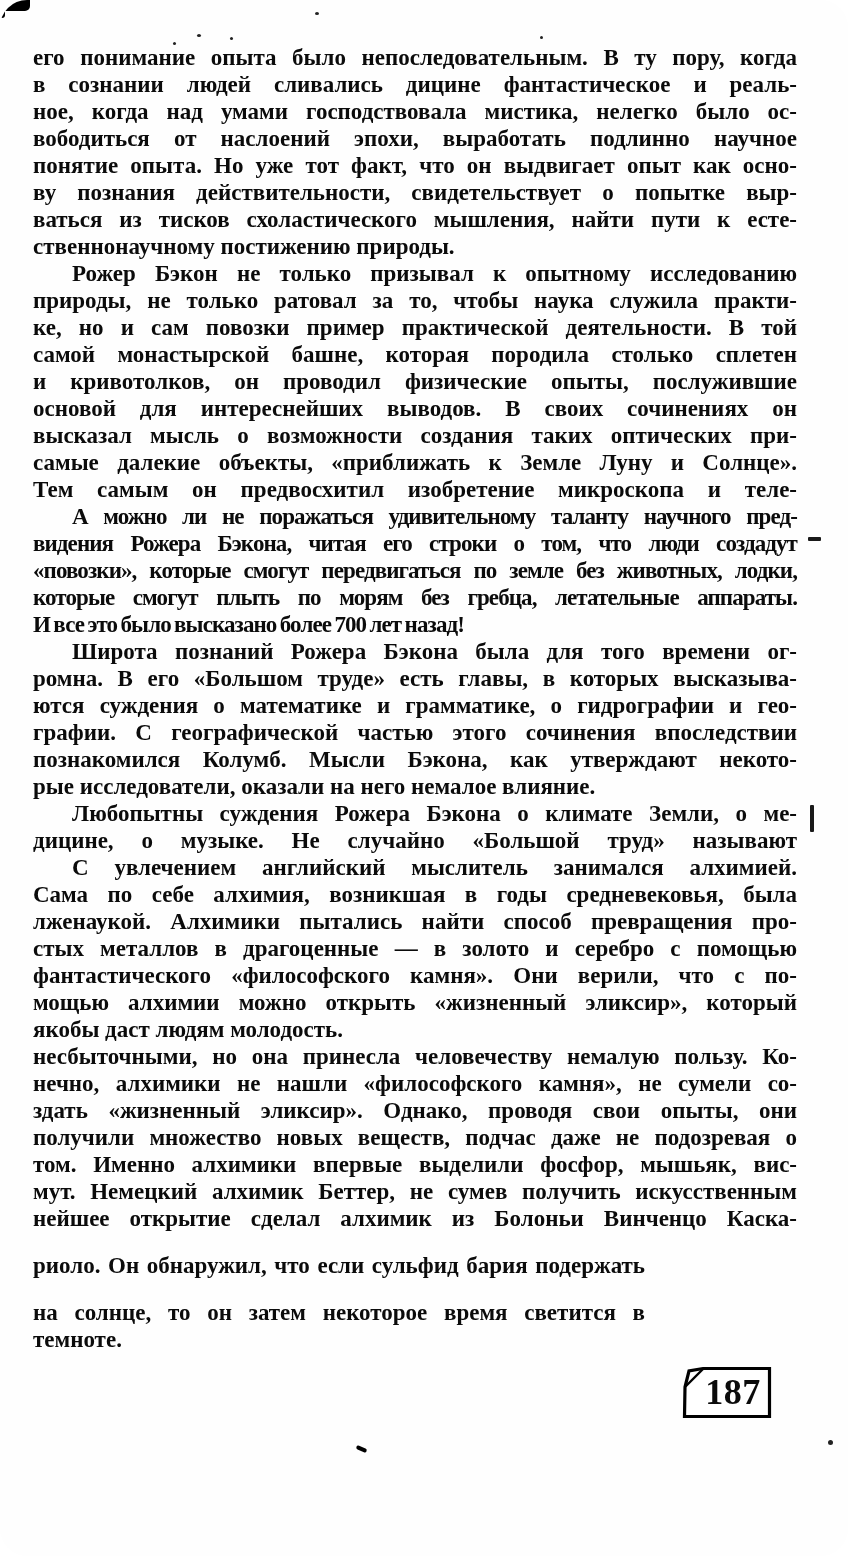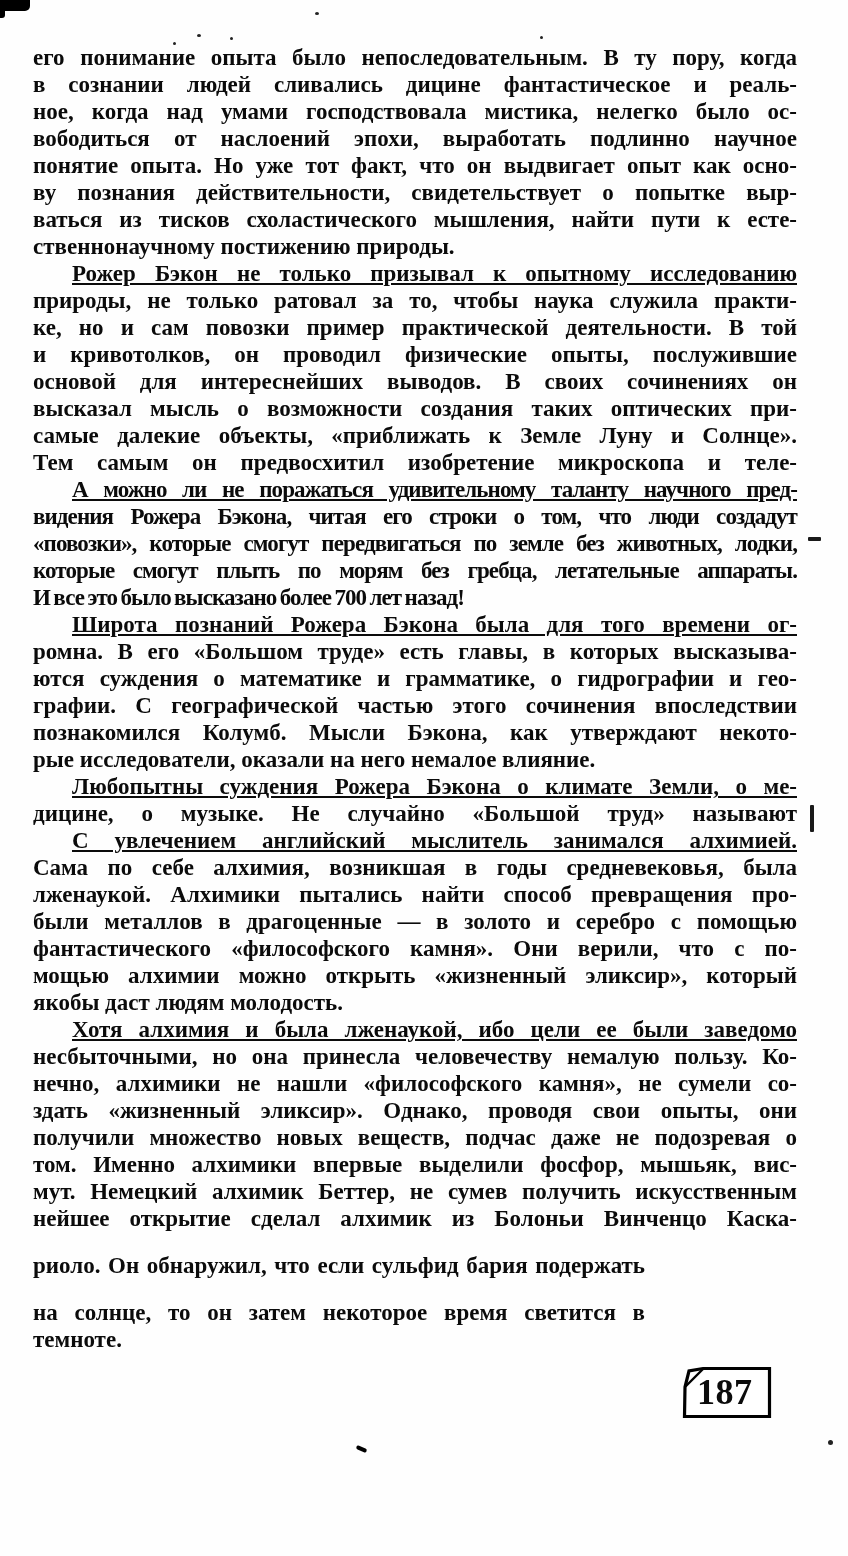--- a/index.html
+++ b/index.html
@@ -7,60 +7,62 @@
     padding: 0;
     background: #ffffff;
   }
   .page {
     position: relative;
     width: 848px;
     height: 1556px;
     background: #fefefe;
     overflow: hidden;
     font-family: "Liberation Serif", "DejaVu Serif", serif;
+    border-radius: 27px;
   }
   .text-block {
     position: absolute;
     left: 33px;
     top: 44px;
     width: 764px;
     color: #0b0b0b;
     font-size: 23px;
     font-weight: 700;
     -webkit-font-smoothing: antialiased;
   }
   .para { margin: 0; padding: 0; }
   .line {
     height: 27px;
     line-height: 27px;
     text-align: justify;
     text-align-last: justify;
     white-space: normal;
     overflow: visible;
   }
-  .line.indent { text-indent: 39px; text-decoration: underline; }
+  .line.indent { text-indent: 39px; }
   .line.final { text-align-last: left; }
   .para.tight .line { letter-spacing: -0.9px; word-spacing: -1.5px; }
   .line.short { width: 612px; margin-top: 20px; }
 
   
   .page-number-box {
     position: absolute;
     left: 681px;
     top: 1366px;
     width: 92px;
     height: 54px;
   }
   .page-number-box svg { position: absolute; left: 0; top: 0; }
   .page-number {
     position: absolute;
     left: 16px;
     top: 1px;
     width: 72px;
     height: 50px;
+    text-align: center;
     line-height: 50px;
     font-size: 36px;
     font-weight: 700;
     color: #0b0b0b;
     letter-spacing: 0.5px;
   }
 
   
   .mark { position: absolute; background: #000; }
   .mark.soft { background: #1a1a1a; border-radius: 1px; }
@@ -86,20 +88,21 @@
         <div class="line">вободиться от наслоений эпохи, выработать подлинно научное</div>
         <div class="line">понятие опыта. Но уже тот факт, что он выдвигает опыт как осно-</div>
         <div class="line">ву познания действительности, свидетельствует о попытке выр-</div>
         <div class="line">ваться из тисков схоластического мышления, найти пути к есте-</div>
         <div class="line final">ственнонаучному постижению природы.</div>
       </div>
       <div class="para">
         <div class="line indent">Рожер Бэкон не только призывал к опытному исследованию</div>
         <div class="line">природы, не только ратовал за то, чтобы наука служила практи-</div>
         <div class="line">ке, но и сам повозки пример практической деятельности. В той</div>
+        <div class="line">самой монастырской башне, которая породила столько сплетен</div>
         <div class="line">и кривотолков, он проводил физические опыты, послужившие</div>
         <div class="line">основой для интереснейших выводов. В своих сочинениях он</div>
         <div class="line">высказал мысль о возможности создания таких оптических при-</div>
         <div class="line">самые далекие объекты, «приближать к Земле Луну и Солнце».</div>
         <div class="line">Тем самым он предвосхитил изобретение микроскопа и теле-</div>
       </div>
       <div class="para tight">
         <div class="line indent">А можно ли не поражаться удивительному таланту научного пред-</div>
         <div class="line">видения Рожера Бэкона, читая его строки о том, что люди создадут</div>
         <div class="line">«повозки», которые смогут передвигаться по земле без животных, лодки,</div>
@@ -115,27 +118,26 @@
         <div class="line final">рые исследователи, оказали на него немалое влияние.</div>
       </div>
       <div class="para">
         <div class="line indent">Любопытны суждения Рожера Бэкона о климате Земли, о ме-</div>
         <div class="line">дицине, о музыке. Не случайно «Большой труд» называют</div>
       </div>
       <div class="para">
         <div class="line indent">С увлечением английский мыслитель занимался алхимией.</div>
         <div class="line">Сама по себе алхимия, возникшая в годы средневековья, была</div>
         <div class="line">лженаукой. Алхимики пытались найти способ превращения про-</div>
-        <div class="line">были металлов в драгоценные — в золото и серебро с помощью</div>
+        <div class="line">стых металлов в драгоценные — в золото и серебро с помощью</div>
         <div class="line">фантастического «философского камня». Они верили, что с по-</div>
         <div class="line">мощью алхимии можно открыть «жизненный эликсир», который</div>
         <div class="line final">якобы даст людям молодость.</div>
       </div>
       <div class="para">
-        <div class="line indent">Хотя алхимия и была лженаукой, ибо цели ее были заведомо</div>
         <div class="line">несбыточными, но она принесла человечеству немалую пользу. Ко-</div>
         <div class="line">нечно, алхимики не нашли «философского камня», не сумели со-</div>
         <div class="line">здать «жизненный эликсир». Однако, проводя свои опыты, они</div>
         <div class="line">получили множество новых веществ, подчас даже не подозревая о</div>
         <div class="line">том. Именно алхимики впервые выделили фосфор, мышьяк, вис-</div>
         <div class="line">мут. Немецкий алхимик Беттер, не сумев получить искусственным</div>
         <div class="line">нейшее открытие сделал алхимик из Болоньи Винченцо Каска-</div>
         <div class="line short">риоло. Он обнаружил, что если сульфид бария подержать</div>
         <div class="line short">на солнце, то он затем некоторое время светится в темноте.</div>
       </div>

